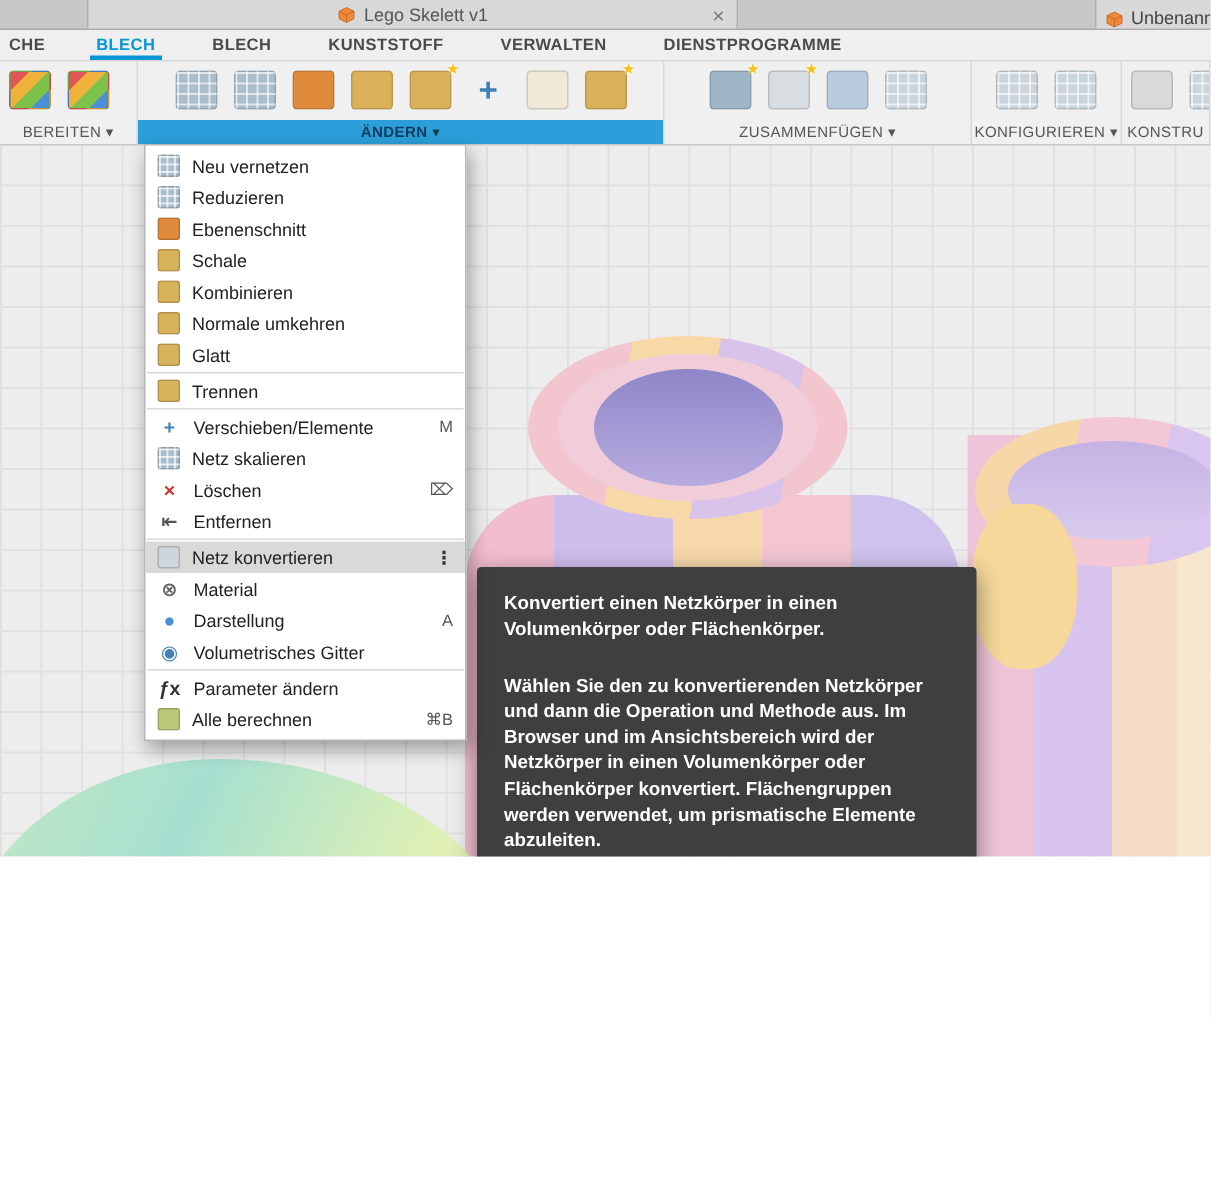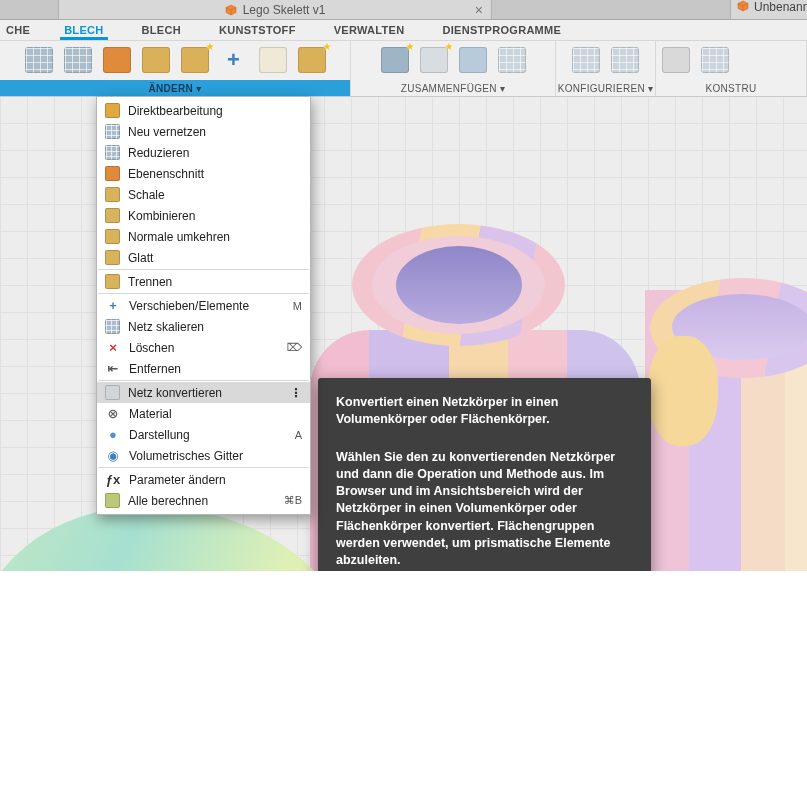--- a/index.html
+++ b/index.html
@@ -6,21 +6,21 @@
   .app{position:relative;width:807px;height:571px;overflow:hidden;
        font-family:"Liberation Sans","DejaVu Sans",sans-serif;background:#ededed;-webkit-font-smoothing:antialiased;}
 
   
   .titlebar{position:absolute;top:0;left:0;right:0;height:19px;background:#c7c7c7;border-bottom:1px solid #a9a9a9;z-index:50;}
   .doc-tab{position:absolute;left:58px;width:432px;top:0;height:19px;background:#d8d8d8;
            border-left:1px solid #b0b0b0;border-right:1px solid #b0b0b0;
            display:flex;align-items:center;justify-content:center;gap:6px;font-size:12px;color:#555;}
   .doc-tab .close{position:absolute;right:8px;top:0;height:19px;display:flex;align-items:center;color:#777;font-size:14px;cursor:default;}
   .right-tab{position:absolute;right:0;top:0;height:19px;width:70px;background:#d8d8d8;border-left:1px solid #b0b0b0;
-             display:flex;align-items:flex-start;gap:5px;padding-left:6px;font-size:12px;color:#444;overflow:hidden;white-space:nowrap;}
+             display:flex;align-items:flex-end;gap:5px;padding-left:6px;font-size:12px;color:#444;overflow:hidden;white-space:nowrap;}
 
   
   .ribbon{position:absolute;top:19px;left:0;right:0;height:21px;background:#efefef;border-bottom:1px solid #d6d6d6;
           display:flex;align-items:stretch;z-index:49;overflow:hidden;}
   .rtab{display:flex;align-items:center;padding:0 4px;margin-right:30px;font-size:11px;font-weight:700;
         letter-spacing:.3px;color:#4a4a4a;white-space:nowrap;}
   .rtab:first-child{margin-left:2px;margin-right:26px;}
   .rtab.active{color:#0696d7;box-shadow:inset 0 -3px 0 #0696d7;}
 
   
@@ -123,20 +123,27 @@
   <div class="ribbon">
       <div class="rtab">CHE</div>
       <div class="rtab active">BLECH</div>
       <div class="rtab">BLECH</div>
       <div class="rtab">KUNSTSTOFF</div>
       <div class="rtab">VERWALTEN</div>
       <div class="rtab">DIENSTPROGRAMME</div>
     </div>
 
   <div class="toolbar">
+      <div class="tgroup g1">
+        <div class="ticons">
+          <div class="ticon multi"></div>
+          <div class="ticon multi"></div>
+        </div>
+        <div class="tlabel">BEREITEN ▾</div>
+      </div>
       <div class="tgroup g2 hl">
         <div class="ticons">
           <div class="ticon tgrid" style="background-color: rgb(169, 189, 203);"></div>
           <div class="ticon tgrid" style="background-color: rgb(169, 189, 203);"></div>
           <div class="ticon" style="background-color: rgb(224, 138, 60);"></div>
           <div class="ticon" style="background-color: rgb(218, 177, 88);"></div>
           <div class="ticon" style="background-color: rgb(218, 177, 88);">
             <span class="star">★</span>
           </div>
           <div class="ticon tglyph" style="color: rgb(63, 129, 184);">+</div>
@@ -187,24 +194,20 @@
     <div class="m-rcyl-patch"></div>
     <div class="m-rcyl-flare"></div>
     <div class="m-green"></div>
     <div class="m-teal"></div>
     <div class="m-hole1"></div>
     <div class="m-hole2"></div>
     <div class="m-pink"></div>
   </div>
 
   <div class="menu">
-      <div class="mitem">
-        <span class="micon box" style="background-color: rgb(224, 168, 62);"></span>
-        <span class="mlabel">Direktbearbeitung</span>
-      </div>
       <div class="mitem">
         <span class="micon box grid" style="background-color: rgb(169, 189, 203);"></span>
         <span class="mlabel">Neu vernetzen</span>
       </div>
       <div class="mitem">
         <span class="micon box grid" style="background-color: rgb(169, 189, 203);"></span>
         <span class="mlabel">Reduzieren</span>
       </div>
       <div class="mitem">
         <span class="micon box" style="background-color: rgb(224, 138, 60);"></span>

